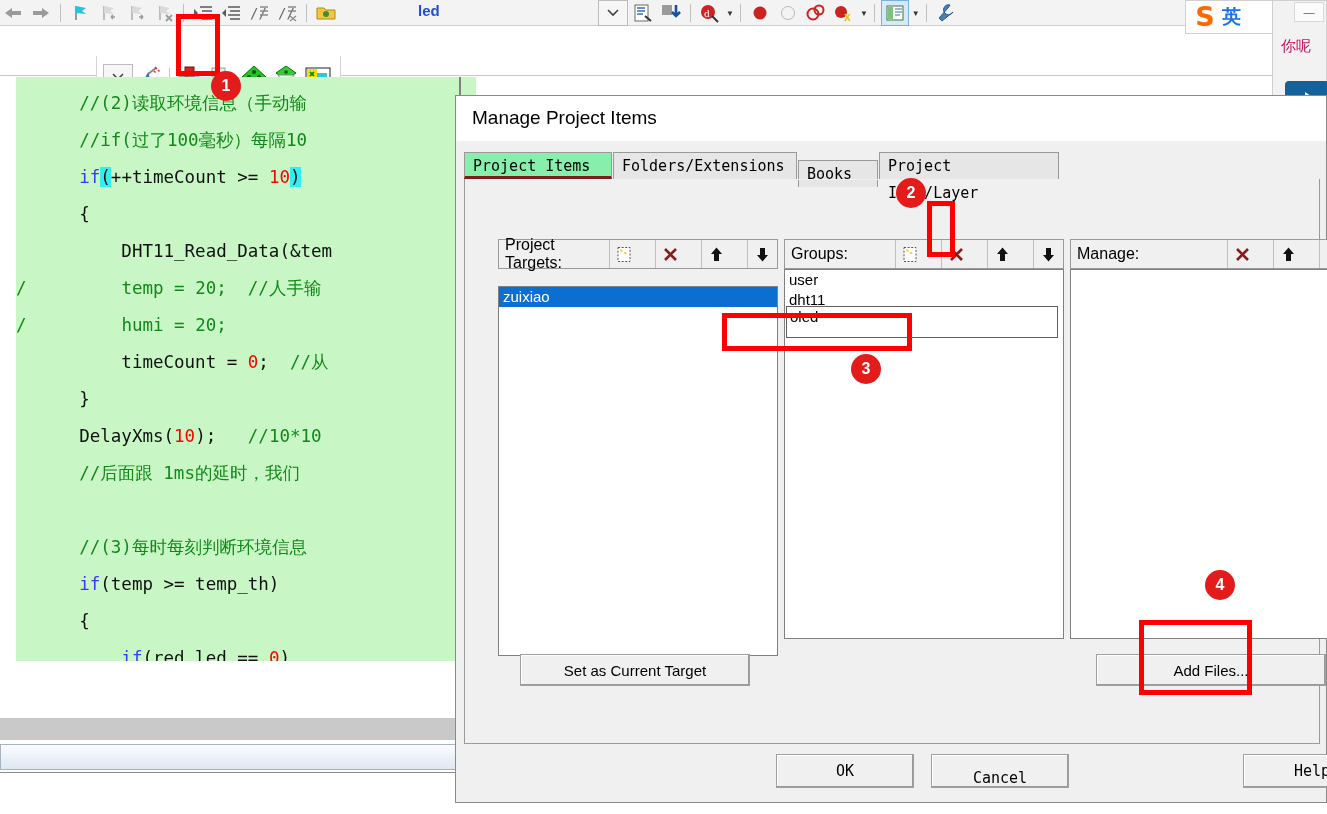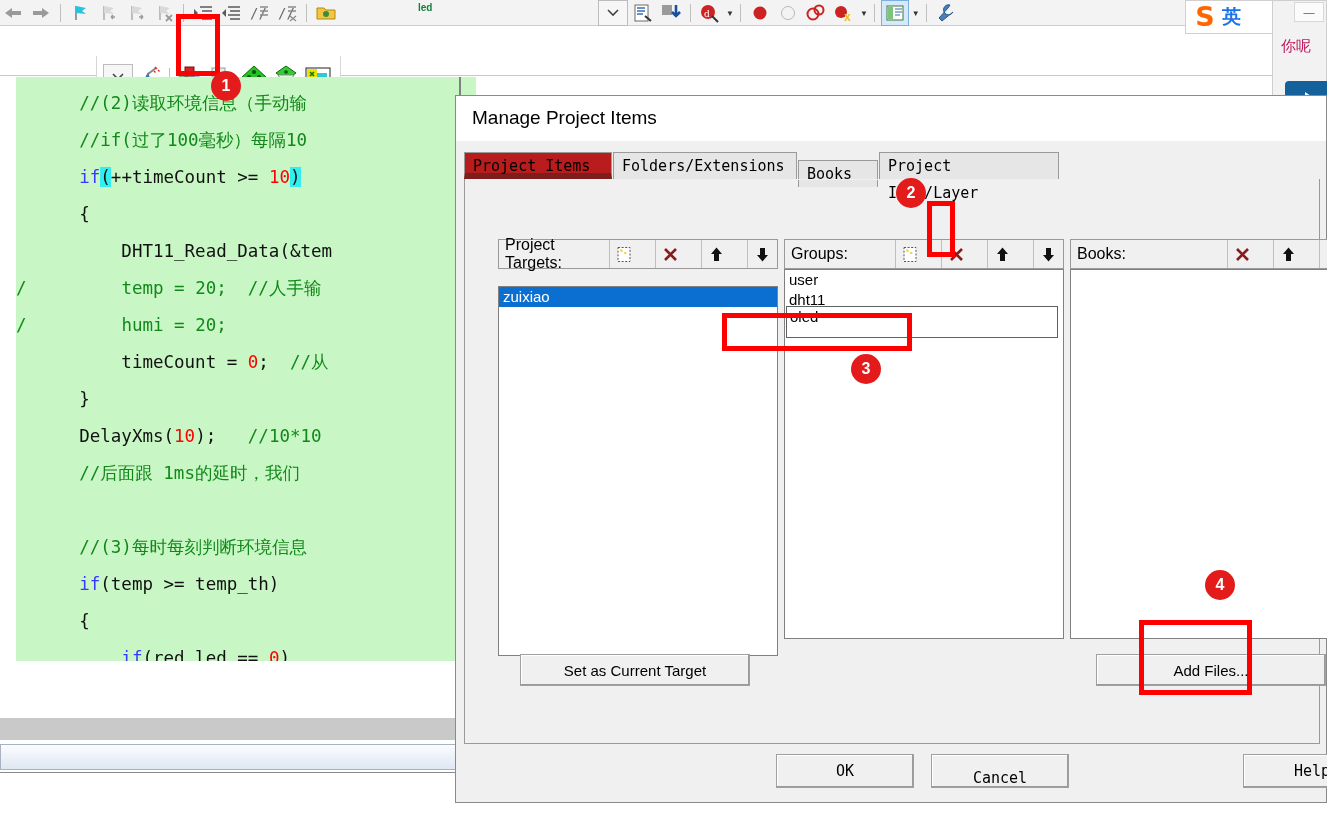--- a/index.html
+++ b/index.html
@@ -52,21 +52,21 @@
     width: 28px; height: 24px; border: 1px solid #bcbcbc; background: #f6f6f6;
     display: flex; align-items: center; justify-content: center;
     font-size: 11px; color: #444;
   }
   .tb2-btn {
     width: 32px; height: 32px; display: flex;
     align-items: center; justify-content: center;
   }
   .led-label {
     position: absolute; left: 418px; top: 2px;
-    font-size: 10px; font-weight: bold; color: #15803d;
+    font-size: 15px; font-weight: bold; color: #1d4ed8;
     font-family: "Liberation Sans", sans-serif;
   }
   .caret {
     font-size: 8px; color: #333; margin-left: 1px;
   }
 
   
   .editor {
     position: absolute; left: 16px; top: 77px; width: 460px; height: 584px;
     background: #c8f7c5; overflow: hidden;
@@ -169,21 +169,21 @@
   }
   .tab {
     position: absolute; top: 0; height: 27px;
     font-family: "DejaVu Sans Mono", "Liberation Mono", monospace;
     font-size: 15px; color: #000;
     padding: 0 8px; line-height: 27px;
     border: 1px solid #9a9a9a; border-bottom: none;
     background: #e6e6e6;
     box-sizing: border-box;
   }
-  .tab.active { background: #b91c1c; border-bottom: 6px solid #7f1d1d; }
+  .tab.active { background: #86efac; border-bottom: 3px solid #7f1d1d; }
   .tabpage {
     position: absolute; left: 8px; top: 83px; width: 856px; height: 565px;
     background: #f0f0f0; border: 1px solid #9a9a9a; border-top: 1px solid #9a9a9a;
     box-sizing: border-box;
   }
   .tabpage-topline {
     position: absolute; left: 9px; top: 83px; width: 854px; height: 1px;
     background: #f0f0f0;
   }
 
@@ -560,21 +560,21 @@
           </svg>
       </div>
     </div>
     <div class="listbox" style="left:328px; top:173px; width:280px; height:370px;">
       <div class="list-item">user</div>
       <div class="list-item">dht11</div>
       <div class="inline-edit">oled</div>
     </div>
 
     <div class="panel-head" style="left:614px; top:143px; width:280px;">
-      <div class="lbl">Books:</div>
+      <div class="lbl">Manage:</div>
       <div class="hdr-btn">
         <svg width="17" height="17" viewBox="0 0 17 17">
             <path d="M3 3 L14 14 M14 3 L3 14" stroke="#8b1a1a" stroke-width="2.6"></path>
           </svg>
       </div>
       <div class="hdr-btn">
         <svg width="15" height="17" viewBox="0 0 15 17">
             <path d="M7.5 1.5 L13 8 L10 8 L10 15 L5 15 L5 8 L2 8 Z" fill="#111"></path>
           </svg>
       </div>

